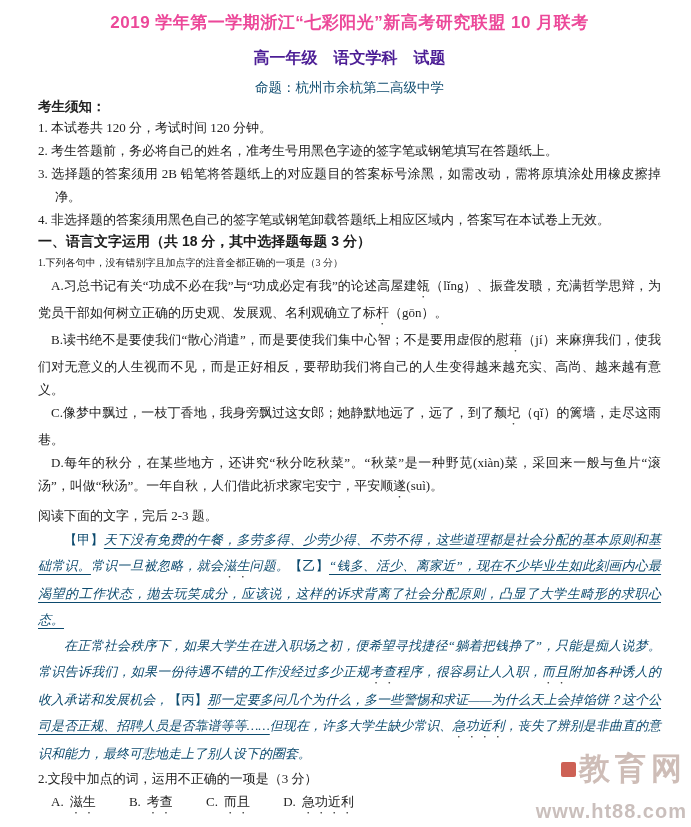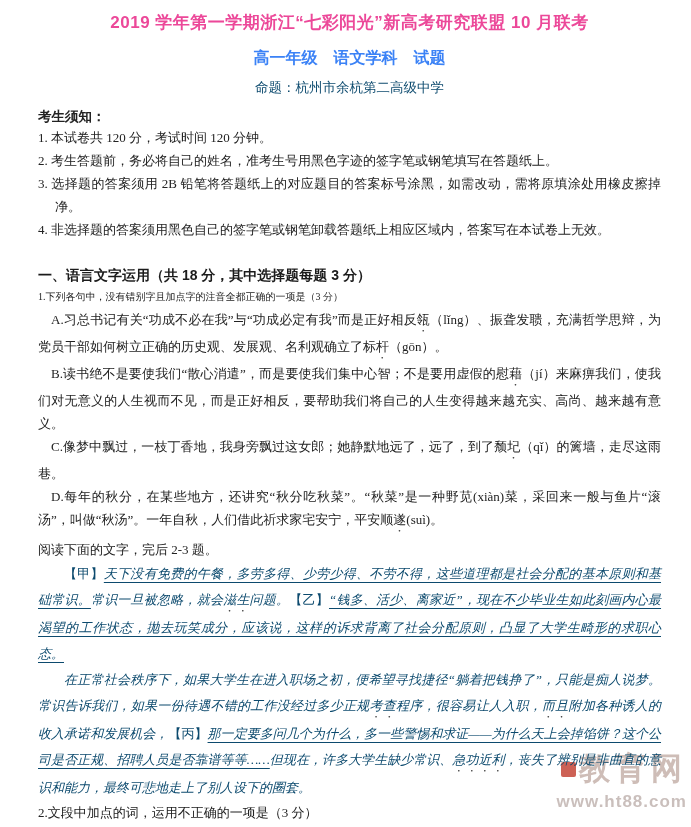--- a/index.html
+++ b/index.html
@@ -12,35 +12,35 @@
   .page { position:relative; z-index:1; padding:12px 30px 0 38px; }
 
   .title {
     font-family:"Liberation Sans","DejaVu Sans",sans-serif;
     font-size:17px; font-weight:bold; text-align:center;
     margin:0; line-height:22px; letter-spacing:0.5px; color:#ec4899;
   }
   .subtitle {
     font-family:"Liberation Sans","DejaVu Sans",sans-serif;
     font-size:16px; font-weight:bold; text-align:center;
-    margin:13px 0 0; line-height:21px; color:#3b82f6;
+    margin:13px 0 0; line-height:21px; color:#4c1d95;
   }
   .setter {
     font-family:"Liberation Sans","DejaVu Sans",sans-serif;
     font-size:13.5px; font-weight:normal; text-align:center;
     margin:11px 0 0; line-height:18px; color:#0c4a6e;
   }
 
-  .notice-heading { font-size:13.5px; font-weight:bold; margin:10px 0 0; line-height:19px; }
+  .notice-heading { font-size:13.5px; font-weight:bold; margin:0 0 0; line-height:19px; }
   .notice p { font-size:13px; line-height:23px; margin:0; text-align:justify; }
   .notice p.hang { padding-left:17px; text-indent:-17px; }
 
   .sec-heading {
     font-family:"Liberation Sans","DejaVu Sans",sans-serif;
-    font-size:14px; font-weight:bold; margin:24px 0 0; line-height:20px; color:#1b1b1b;
+    font-size:14px; font-weight:bold; margin:0 0 0; line-height:20px; color:#1b1b1b;
   }
   .stem { font-size:10px; line-height:23px; margin:0; }
   .opt  { font-size:13px; line-height:23px; margin:0; text-indent:13px; text-align:justify; }
 
   .read-intro { font-size:13px; line-height:23px; margin:3px 0 0; }
 
   .psg {
     font-size:13px; line-height:26px; margin:0;
     font-style:italic; text-align:justify; text-indent:2em; color:#0c4a6e;
   }
@@ -67,22 +67,22 @@
   .wm-row { white-space:nowrap; }
   .wm-red-box {
     display:inline-block; width:15px; height:15px; background:#c0392b;
     opacity:0.8; vertical-align:middle; margin-right:3px; border-radius:2px;
   }
   .wm-cn {
     font-size:31px; font-weight:bold; letter-spacing:5px;
     color:rgba(203,185,179,0.95); vertical-align:middle;
   }
   .wm-url {
-    font-size:17px; font-weight:bold; letter-spacing:1px;
-    color:rgba(199,188,184,0.95); margin-top:2px;
+    font-size:20px; font-weight:bold; letter-spacing:1px;
+    color:rgba(199,188,184,0.95); margin-top:10px;
   }
 </style>
 </head>
 <body>
 
 <div class="watermark">
   <div class="wm-row">
     <span class="wm-red-box"></span><span class="wm-cn">教育网</span>
   </div>
   <div class="wm-url">www.ht88.com</div>
@@ -99,21 +99,21 @@
     <p>1. 本试卷共 120 分，考试时间 120 分钟。</p>
     <p>2. 考生答题前，务必将自己的姓名，准考生号用黑色字迹的签字笔或钢笔填写在答题纸上。</p>
     <p class="hang">3. 选择题的答案须用 2B 铅笔将答题纸上的对应题目的答案标号涂黑，如需改动，需将原填涂处用橡皮擦掉净。</p>
     <p>4. 非选择题的答案须用黑色自己的签字笔或钢笔卸载答题纸上相应区域内，答案写在本试卷上无效。</p>
   </div>
 
   <div class="sec-heading">一、语言文字运用（共 18 分，其中选择题每题 3 分）</div>
 
   <p class="stem">1.下列各句中，没有错别字且加点字的注音全都正确的一项是（3 分）</p>
 
-  <p class="opt"><span>A.习总书记有关“功成不必在我”与“功成必定有我”而是正好相反</span><span class="dots">瓴</span><span>（lǐng）、振聋发聩，充满哲学思辩，为党员干部如何树立正确的历史观、发展观、名利观确立了标</span><span class="dots">杆</span><span>（gōn）。</span></p>
+  <p class="opt"><span>A.习总书记有关“功成不必在我”与“功成必定有我”的论述高屋建</span><span class="dots">瓴</span><span>（lǐng）、振聋发聩，充满哲学思辩，为党员干部如何树立正确的历史观、发展观、名利观确立了标</span><span class="dots">杆</span><span>（gōn）。</span></p>
 
   <p class="opt"><span>B.读书绝不是要使我们“散心消遣”，而是要使我们集中心智；不是要用虚假的慰</span><span class="dots">藉</span><span>（jí）来麻痹我们，使我们对无意义的人生视而不见，而是正好相反，要帮助我们将自己的人生变得越来越充实、高尚、越来越有意义。</span></p>
 
   <p class="opt"><span>C.像梦中飘过，一枝丁香地，我身旁飘过这女郎；她静默地远了，远了，到了颓</span><span class="dots">圮</span><span>（qǐ）的篱墙，走尽这雨巷。</span></p>
 
   <p class="opt"><span>D.每年的秋分，在某些地方，还讲究“秋分吃秋菜”。“秋菜”是一种野苋(xiàn)菜，采回来一般与鱼片“滚汤”，叫做“秋汤”。一年自秋，人们借此祈求家宅安宁，平安顺</span><span class="dots">遂</span><span>(suì)。</span></p>
 
   <p class="read-intro">阅读下面的文字，完后 2-3 题。</p>
 
   <p class="psg"><span class="mk">【甲】</span><span class="ul">天下没有免费的午餐，多劳多得、少劳少得、不劳不得，这些道理都是社会分配的基本原则和基础常识。</span><span>常识一旦被忽略，就会</span><span class="dots">滋生</span><span>问题。</span><span class="mk">【乙】</span><span class="ul">“钱多、活少、离家近”，现在不少毕业生如此刻画内心最渴望的工作状态，抛去玩笑成分，应该说，这样的诉求背离了社会分配原则，凸显了大学生畸形的求职心态。</span></p>

